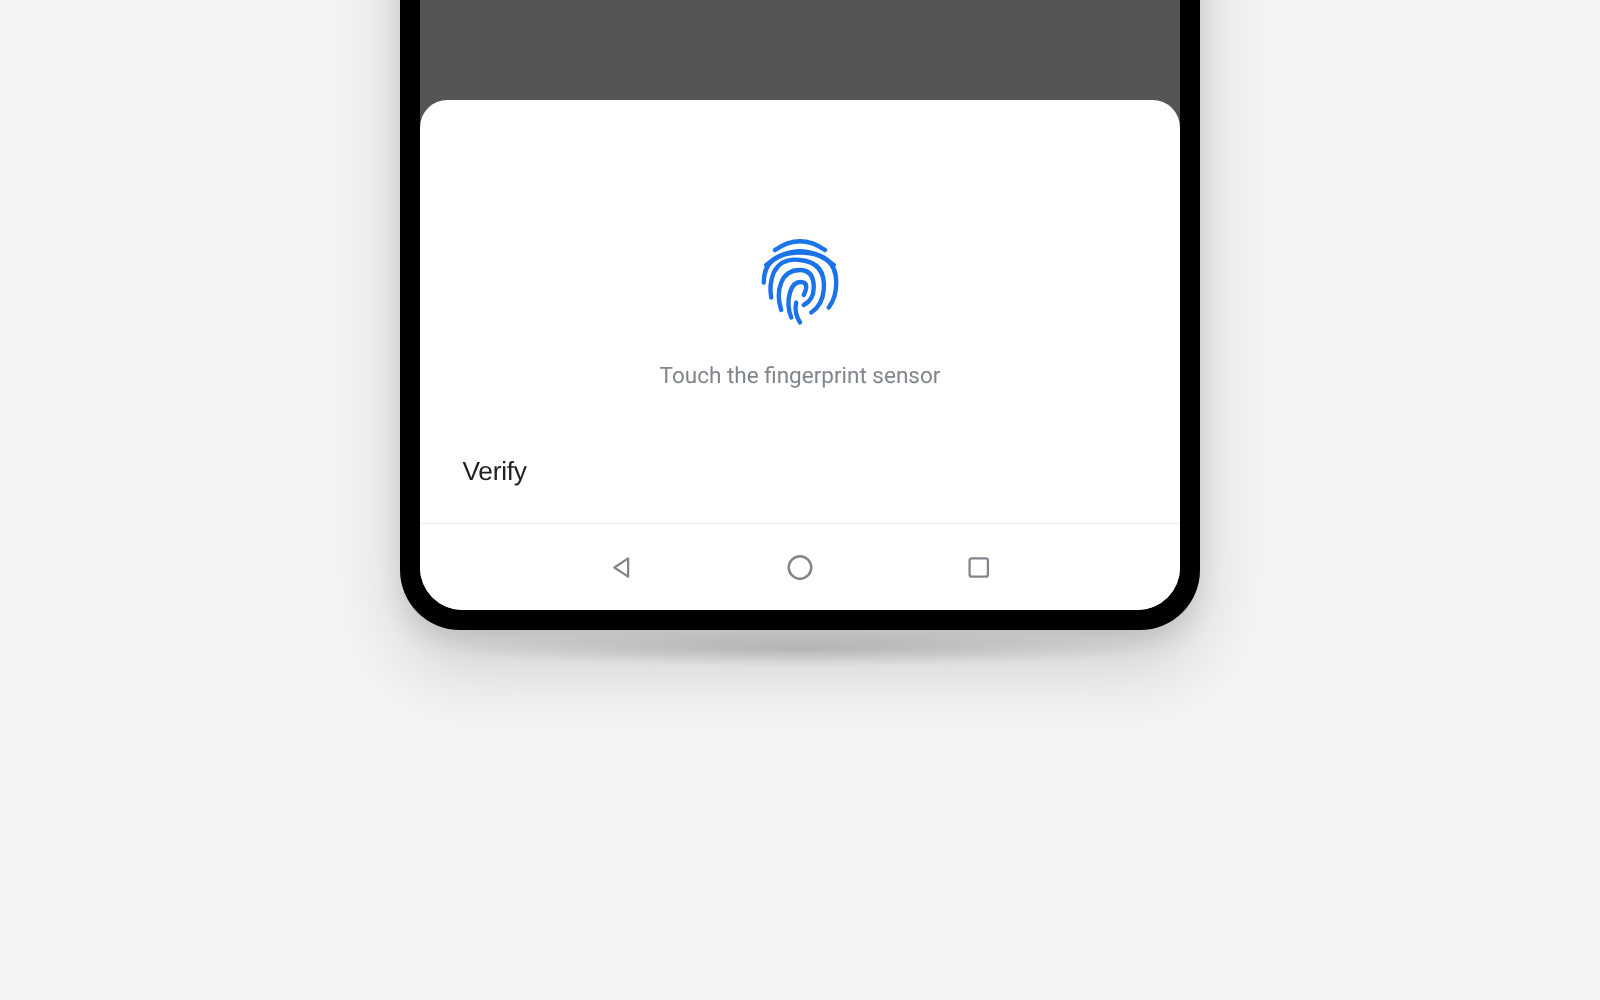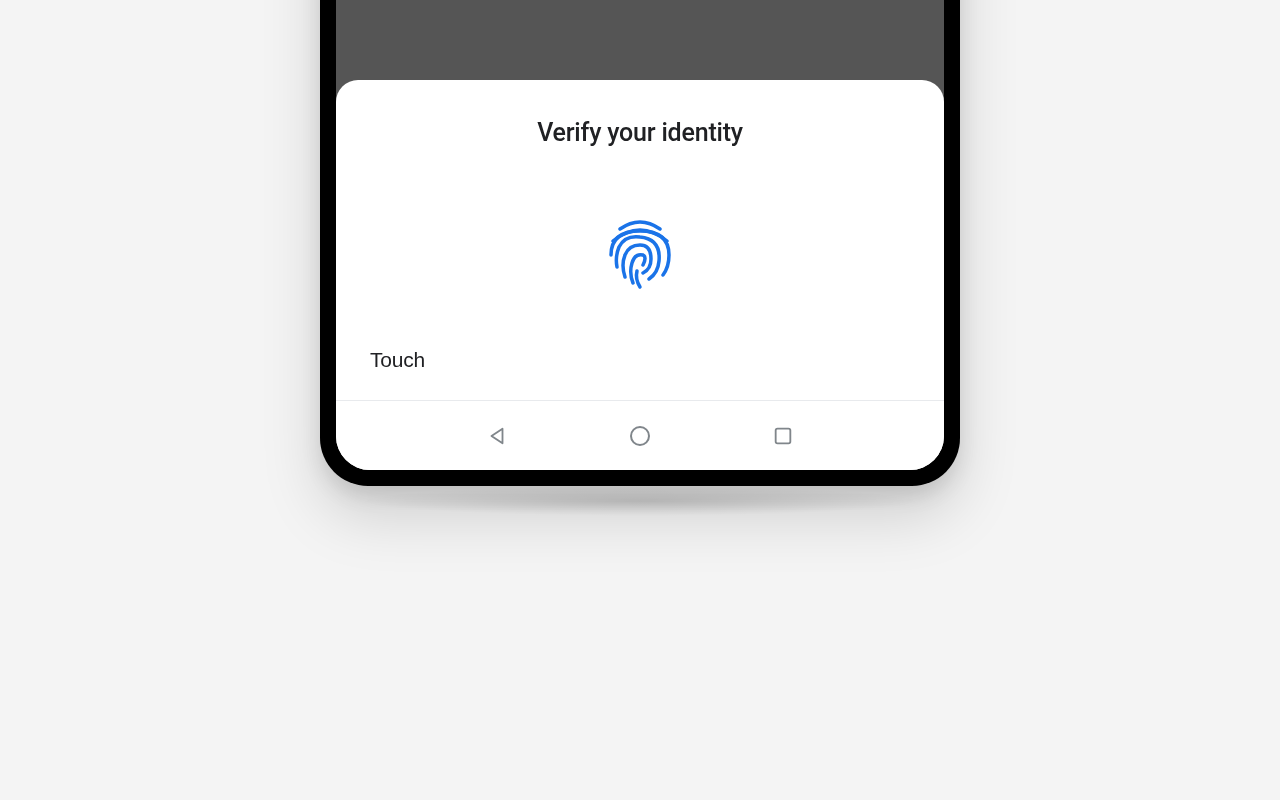--- a/index.html
+++ b/index.html
@@ -140,40 +140,40 @@
   </style>
 </head>
 <body>
 
 <div class="phone-frame">
   <div class="phone-screen">
 
     <div class="backdrop"></div>
 
     <div class="bottom-sheet">
-      <h1 class="sheet-title">Verify your identity</h1>
 
       <div class="fingerprint-container">
         <div class="fingerprint-icon">
           <svg viewBox="0 0 70 76" xmlns="http://www.w3.org/2000/svg">
             <g fill="none" stroke="#1a73e8" stroke-width="3.5" stroke-linecap="round">
               <path d="M 15 12 Q 35 -2 55 12"></path>
               <path d="M 8 24 Q 35 2 62 24"></path>
               <path d="M 6 38 Q 6 14 35 14 Q 64 14 64 38 Q 64 50 58 58"></path>
               <path d="M 12 50 Q 10 40 14 30 Q 20 18 35 20 Q 56 22 54 44 Q 53 56 44 62"></path>
               <path d="M 20 60 Q 16 48 20 38 Q 24 28 35 28 Q 46 28 46 42 Q 46 52 38 56"></path>
               <path d="M 28 66 Q 24 56 27 46 Q 30 36 38 38 Q 42 40 38 48"></path>
               <path d="M 35 70 Q 30 62 32 54"></path>
             </g>
           </svg>
         </div>
+        <p class="instruction-text">Touch the fingerprint sensor</p>
       </div>
 
       <div class="button-row">
-        <button class="cancel-btn">Touch</button>
+        <button class="cancel-btn">Verify</button>
       </div>
     </div>
 
     <div class="nav-bar">
       <div class="nav-icon nav-back">
         <svg width="22" height="22" viewBox="0 0 24 24">
           <path d="M 18 4 L 6 12 L 18 20 Z" stroke="#80868b" stroke-width="2" fill="none" stroke-linejoin="round"></path>
         </svg>
       </div>
       <div class="nav-icon nav-home">

